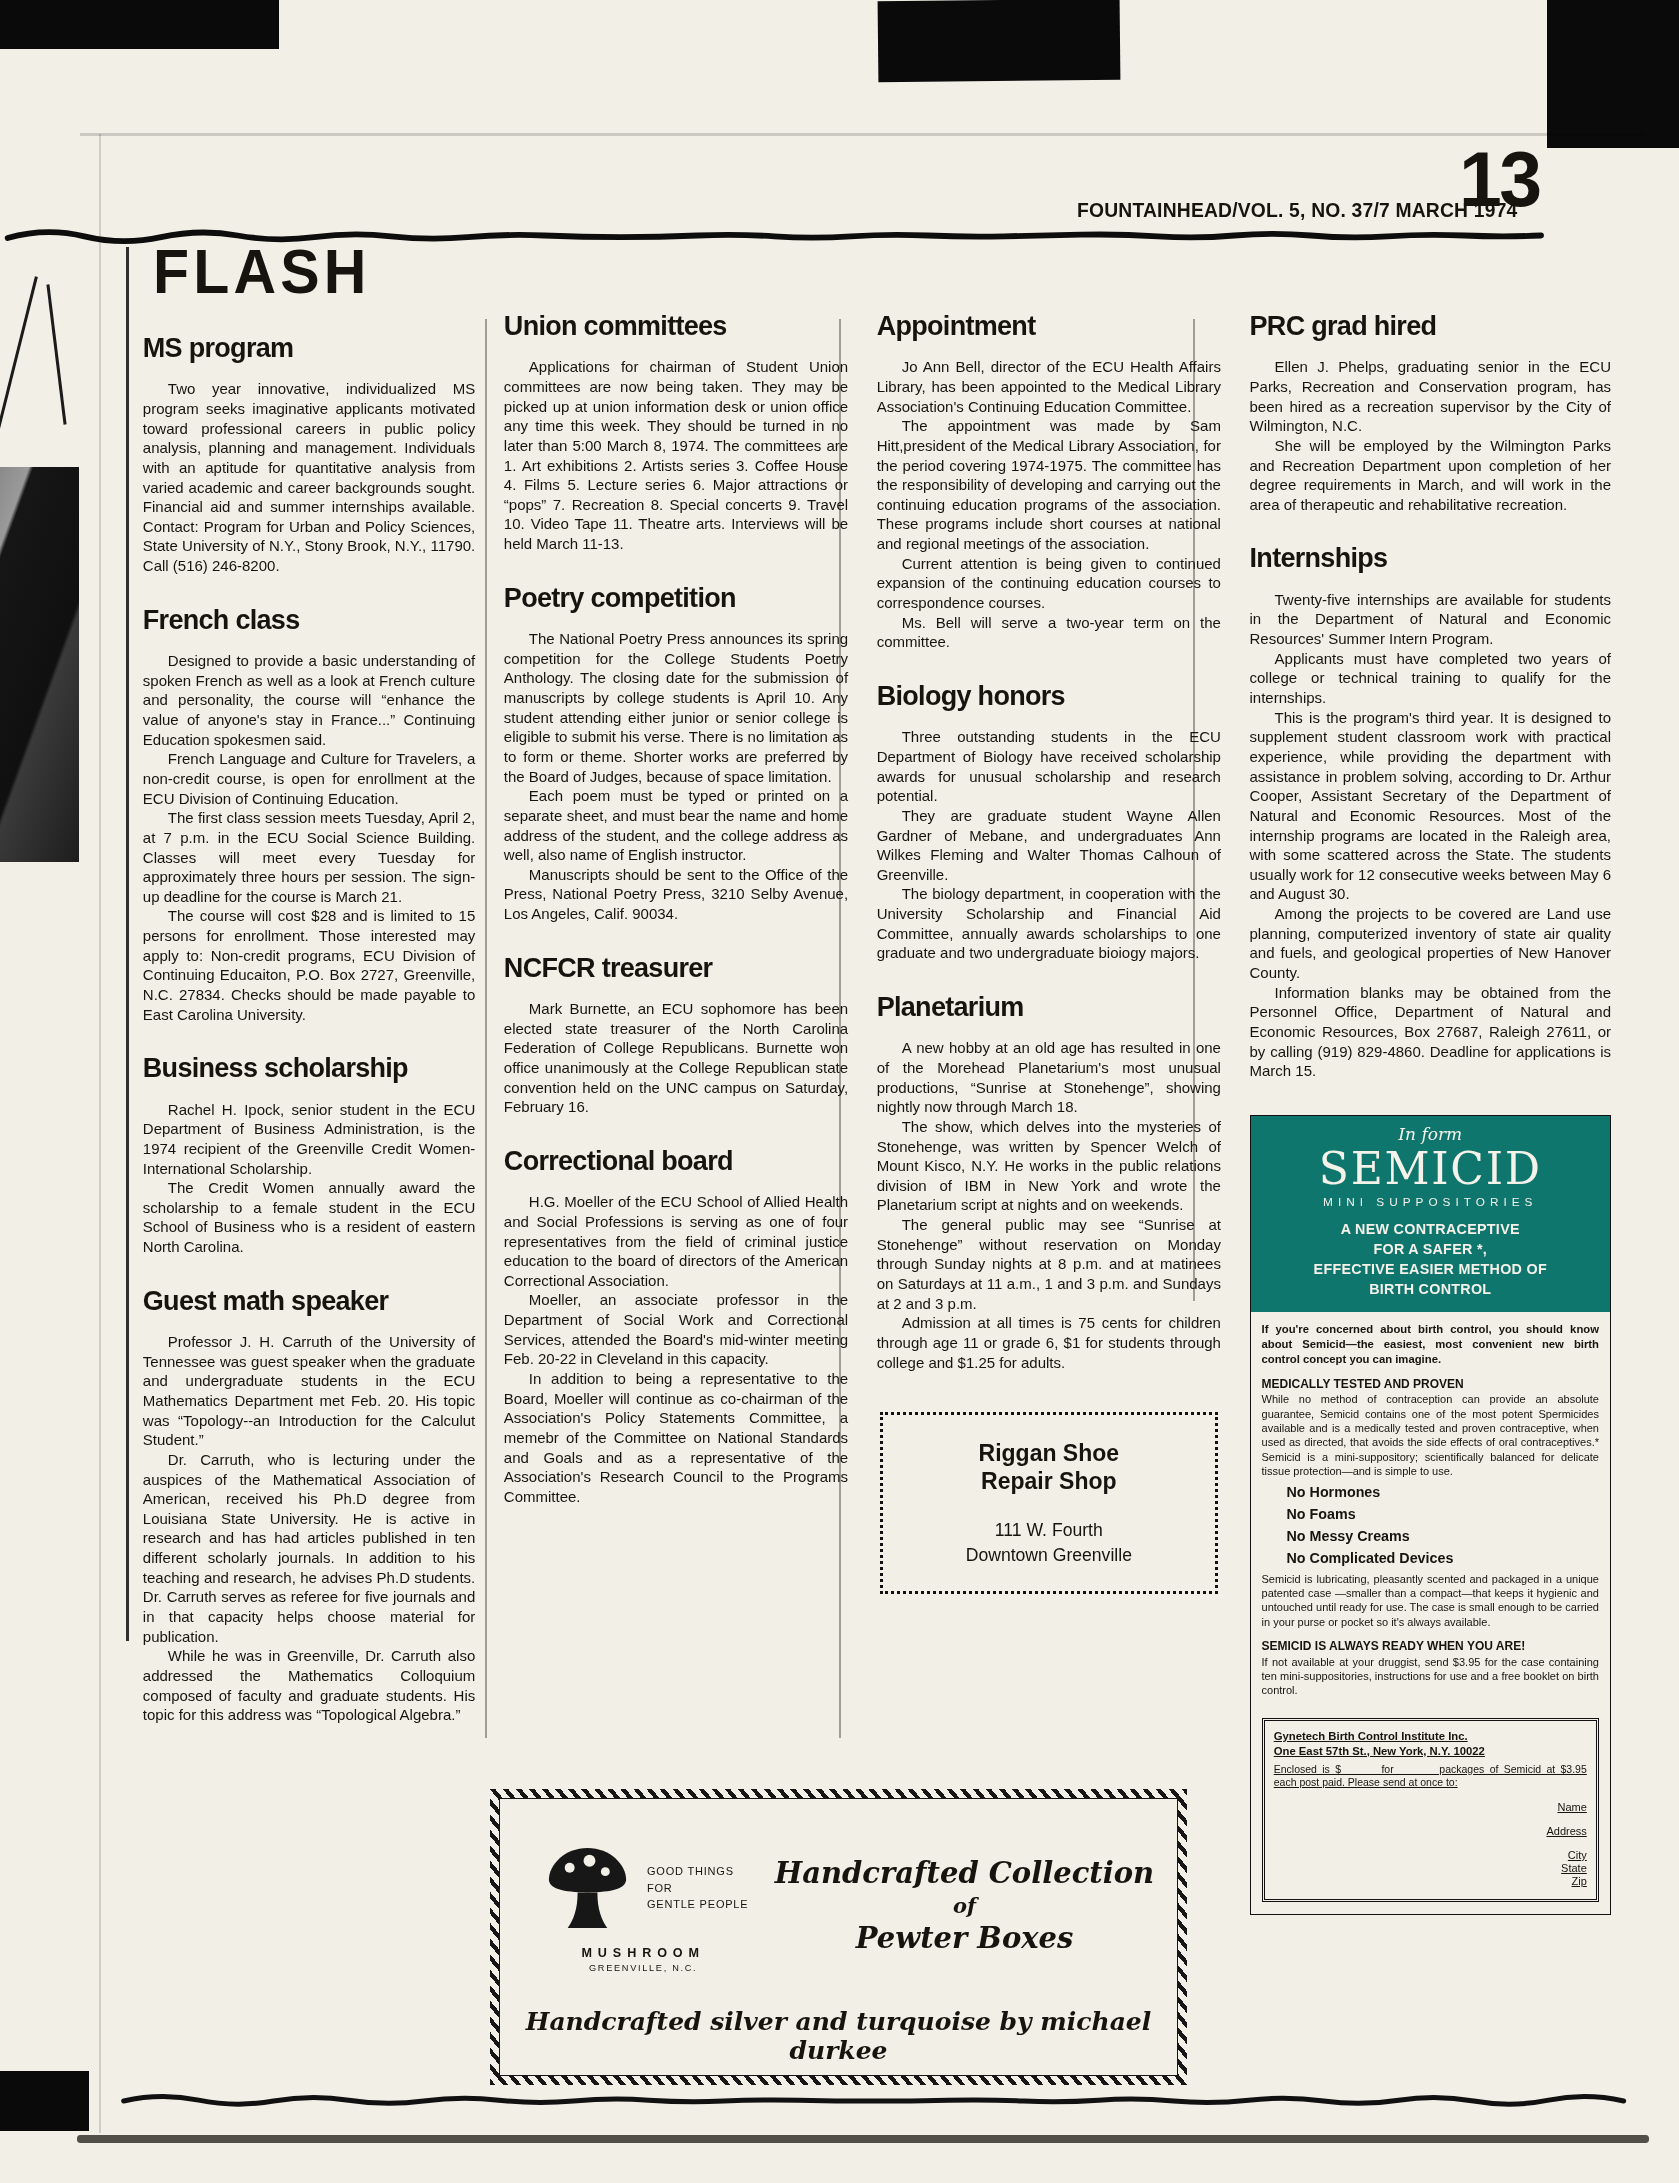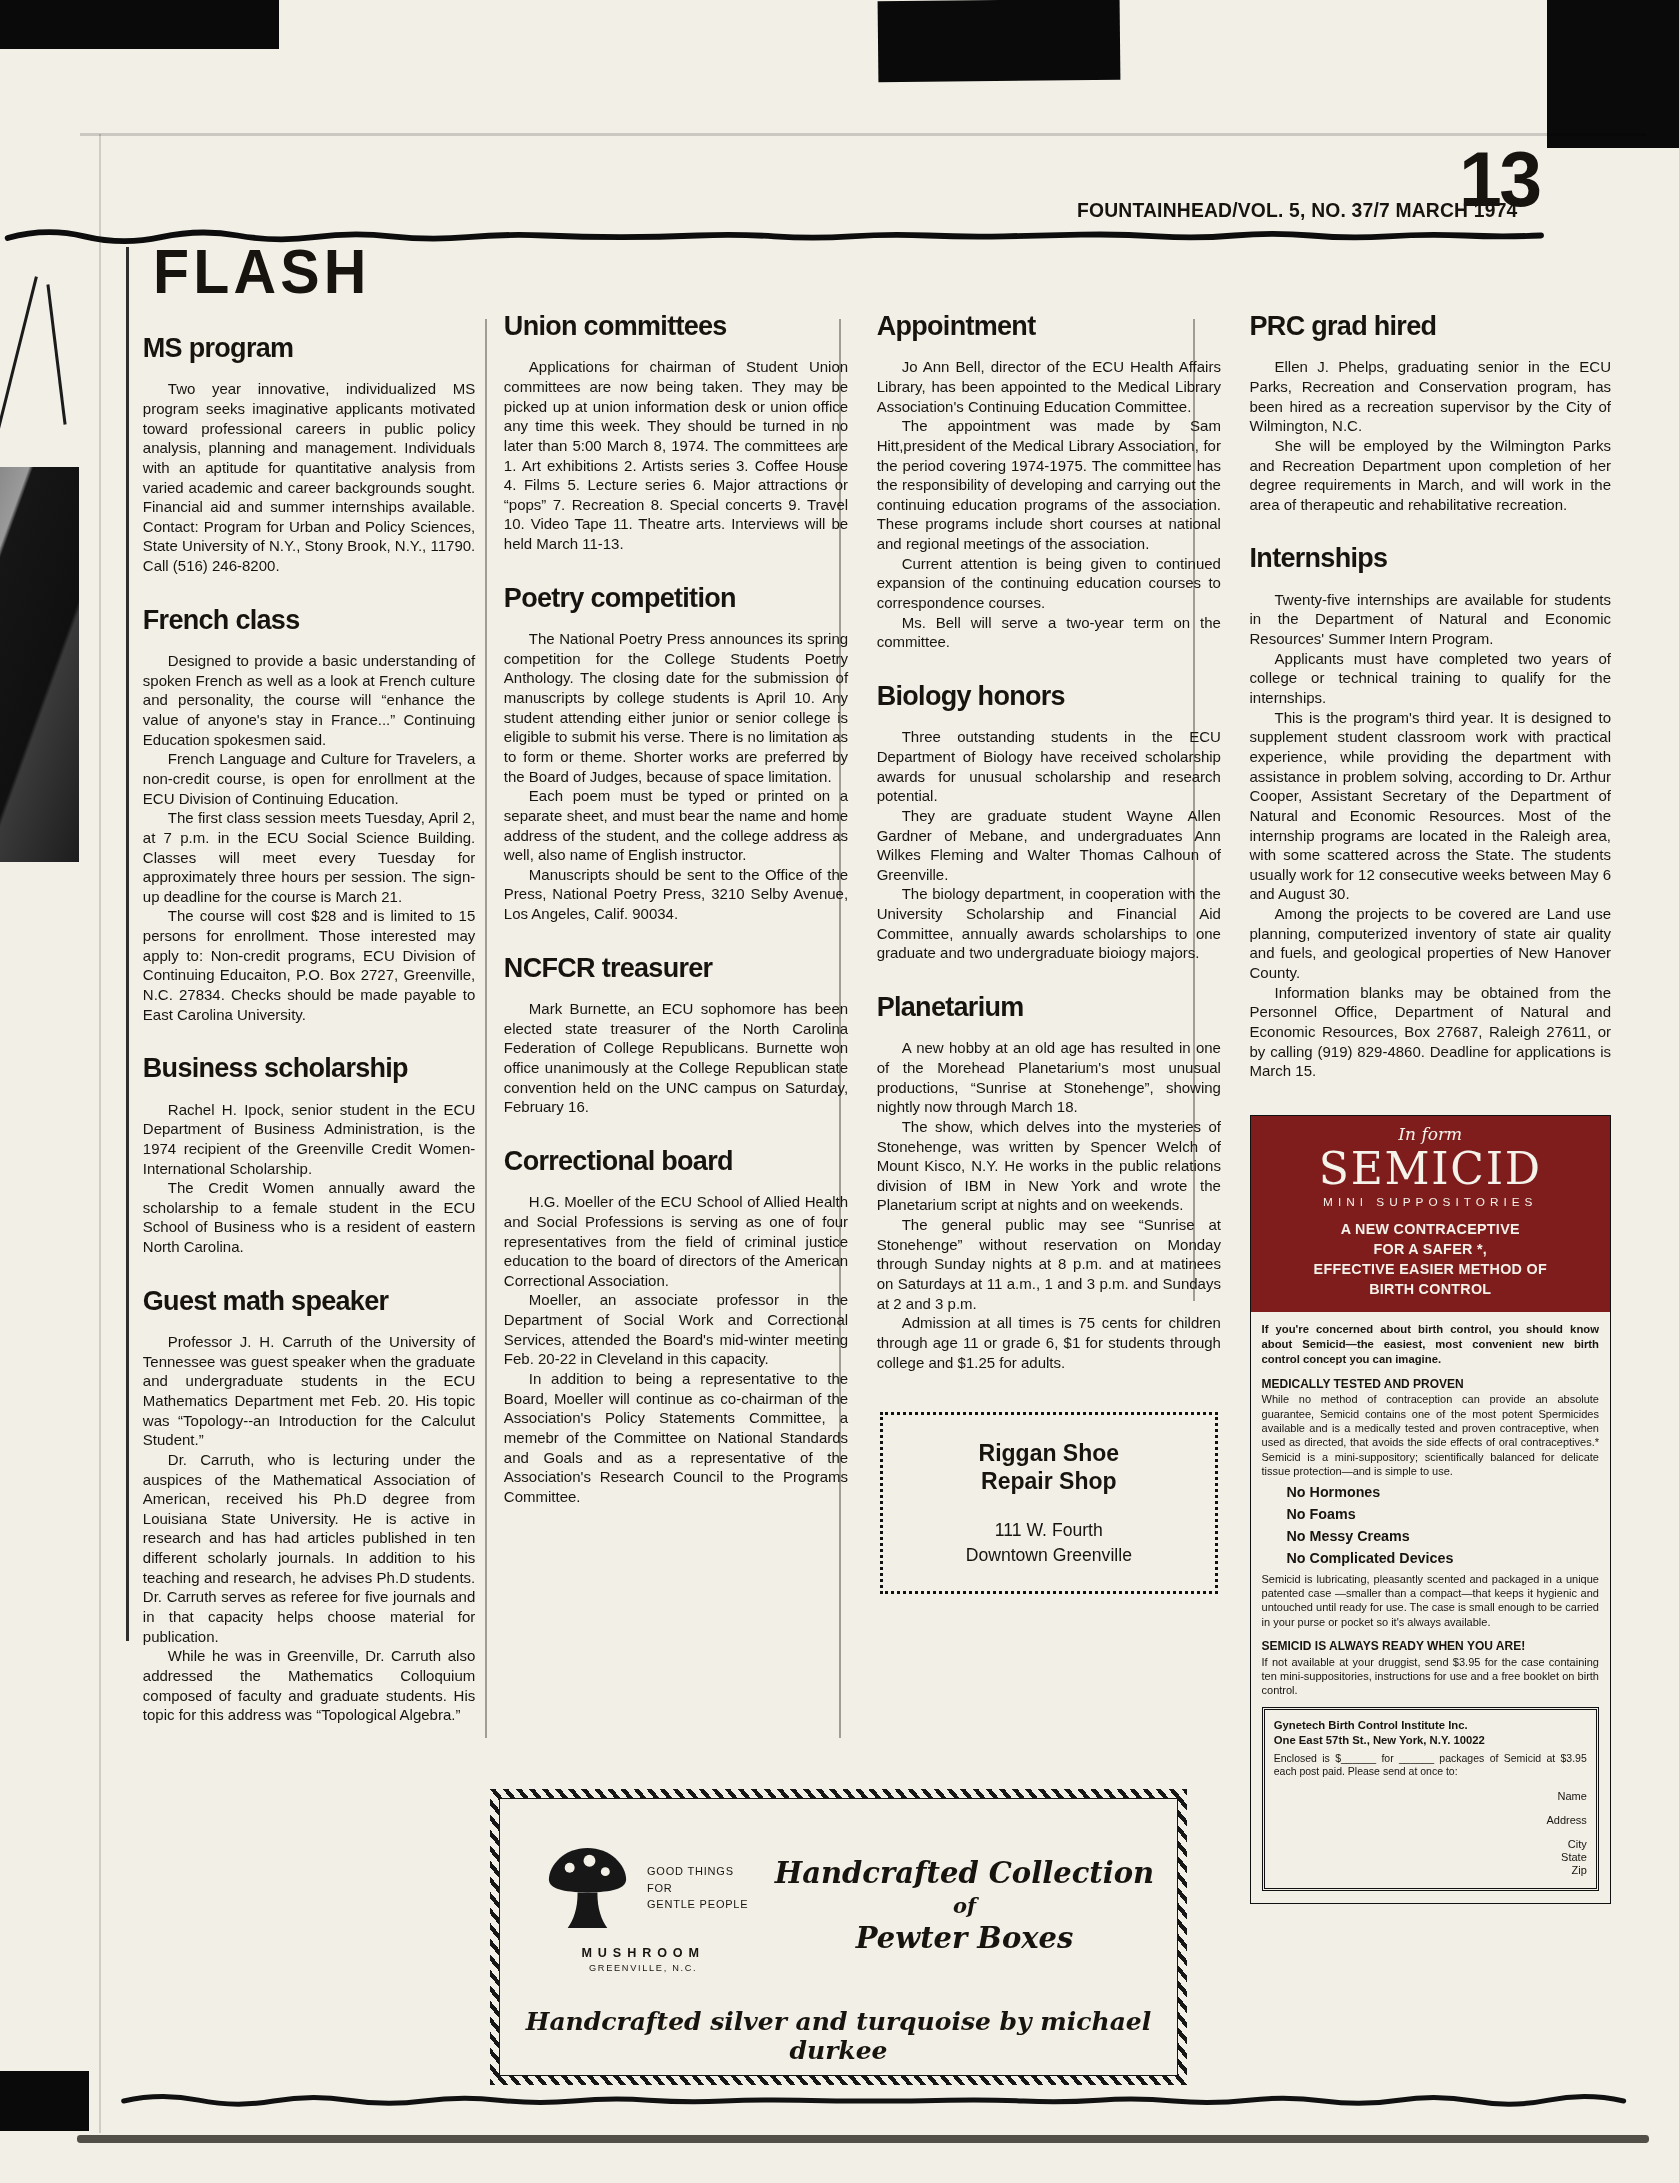--- a/index.html
+++ b/index.html
@@ -40,31 +40,31 @@
   p.body{font-size:15px;line-height:1.31;text-align:justify;text-indent:25px;}
 
   
   .riggan{border:3.4px dotted #111;margin:40px 3.4px 0;padding:23.5px 10px;text-align:center;}
   .riggan .r-name{font-size:23px;font-weight:bold;line-height:1.25;}
   .riggan .r-addr{font-size:17.6px;line-height:1.4;}
   .riggan .gap{height:22px;}
 
   
   .semicid{margin:34px 0 0;border:1.7px solid #111;background:#f2efe7;}
-  .sc-head{background:#7f1d1d;color:#f5f2ea;text-align:center;padding:8.4px 6.7px 13.4px;}
+  .sc-head{background:#0f766e;color:#f5f2ea;text-align:center;padding:8.4px 6.7px 13.4px;}
   .sc-script{font-family:"DejaVu Serif",serif;font-style:italic;font-size:17px;margin-bottom:1.7px;}
   .sc-brand{font-family:"DejaVu Serif",serif;font-size:44px;letter-spacing:1.7px;line-height:1.05;}
   .sc-sub{font-size:11.8px;letter-spacing:5px;margin:2.5px 0 10px;}
   .sc-tag{font-size:14.3px;font-weight:bold;letter-spacing:0.3px;line-height:1.4;}
   .sc-body{padding:10px 11px 12.6px;}
   .sc-intro{font-size:11.3px;font-weight:bold;line-height:1.32;text-align:justify;}
   .sc-h4{font-size:12px;font-weight:bold;margin:10px 0 1.7px;}
   .sc-p{font-size:11px;line-height:1.3;text-align:justify;}
   .sc-no{font-size:14.3px;font-weight:bold;margin:5.9px 0 0 25px;}
-  .sc-form{border:3.4px double #111;margin-top:10px;padding:7.6px 9.2px 11px;}
+  .sc-form{border:3.4px double #111;margin-top:21px;padding:7.6px 9.2px 11px;text-decoration:underline;}
   .sc-company{font-size:11.3px;font-weight:bold;line-height:1.3;}
   .sc-order{font-size:10.5px;line-height:1.3;margin-top:4.2px;text-align:justify;}
   .sc-field{display:flex;align-items:flex-end;font-size:11px;margin-top:11px;flex-direction:column;}
   .sc-field .fill{flex:1;border-bottom:1.3px dashed #222;margin-left:5px;height:11.8px;}
 
   
   .mushroom{position:absolute;left:490px;top:1789px;width:697px;height:296px;background:repeating-linear-gradient(50deg,#161616 0 4.2px,rgba(0,0,0,0) 4.2px 10px);padding:9.2px;}
   .mush-inner{background:#f2efe7;border:1.7px solid #161616;width:100%;height:100%;padding:11.8px 17px 6.7px;display:flex;flex-direction:column;}
   .mush-top{display:flex;align-items:center;flex:1;}
   .mush-logo{display:flex;flex-direction:column;align-items:center;width:252px;}

